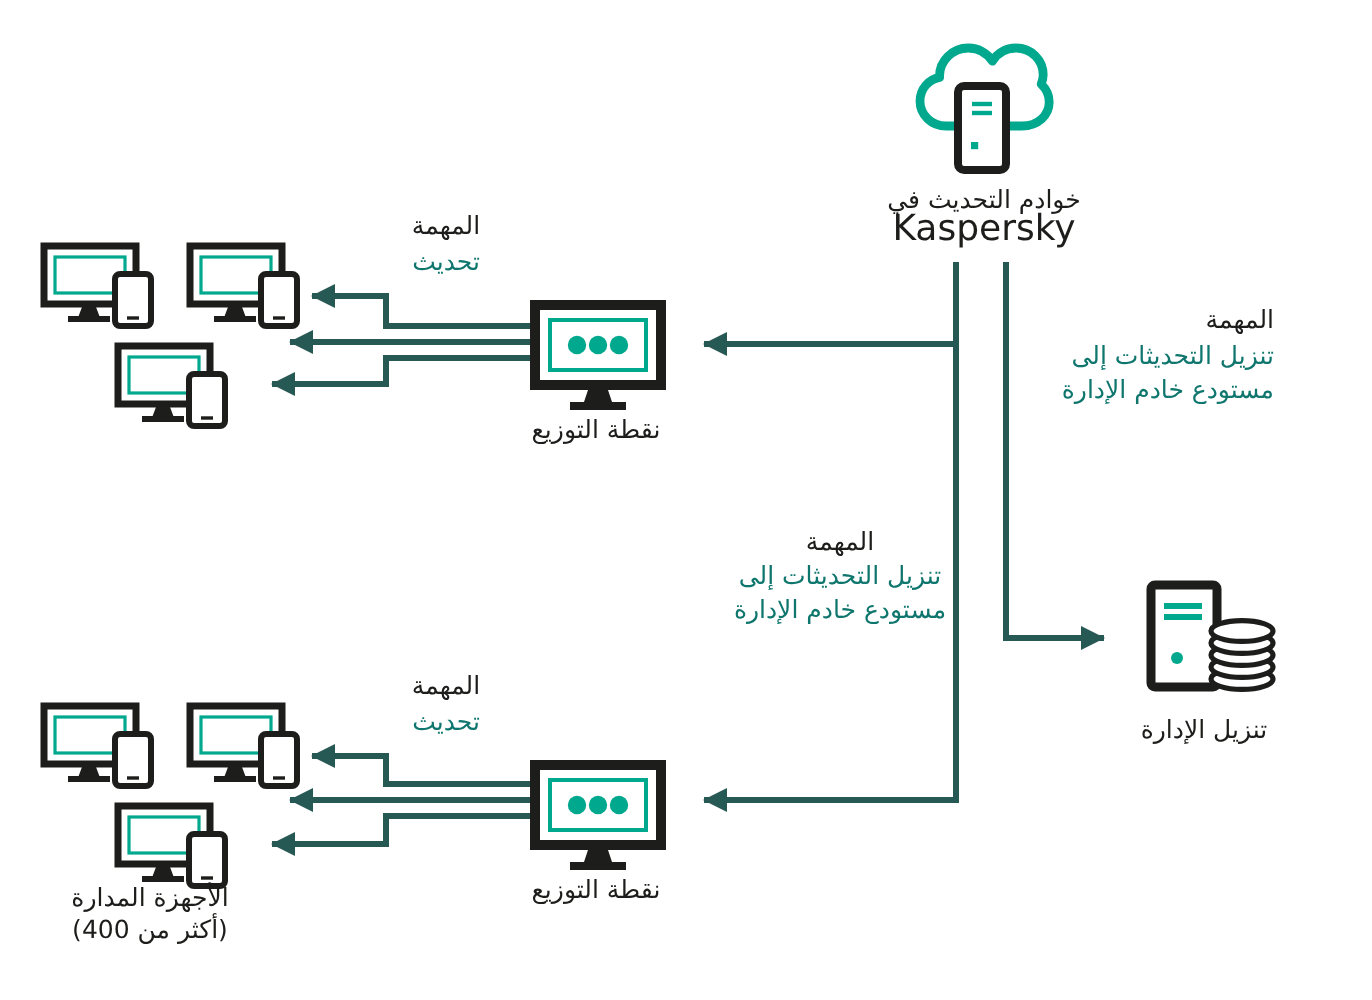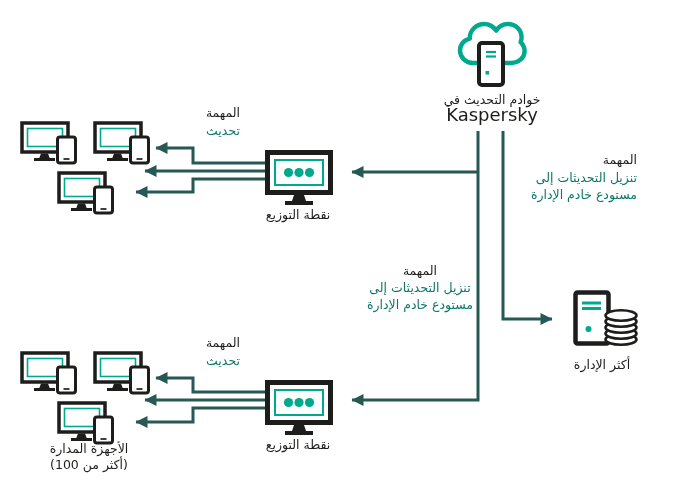--- a/index.html
+++ b/index.html
@@ -26,21 +26,21 @@
   .en { direction:ltr; font-size:18px; }
 
   #lbl-kaspersky   { left:412px; top:92px;  width:160px; line-height:15px; }
   #lbl-task-top    { left:163px; top:104px; width:120px; }
   #lbl-dp1         { left:238px; top:206px; width:120px; }
   #lbl-task-mid    { left:350px; top:262px; width:140px; line-height:17px; }
   #lbl-task-right  { left:517px; top:151px; width:120px; line-height:17.5px; text-align:right; }
   #lbl-admin       { left:542px; top:356px; width:120px; }
   #lbl-task-bottom { left:163px; top:334px; width:120px; }
   #lbl-dp2         { left:238px; top:436px; width:120px; }
-  #lbl-managed     { left:24px;  top:441px; width:130px; line-height:16px; }
+  #lbl-managed     { left:10px;  top:441px; width:130px; line-height:16px; }
 </style>
 </head>
 <body>
 
 <div class="stage">
 
   <svg class="diagram" width="686" height="500" viewBox="0 0 686 500">
     <defs>
       <marker id="ah" viewBox="0 0 12 12" refX="11.5" refY="6" markerWidth="13" markerHeight="12" markerUnits="userSpaceOnUse" orient="auto">
         <path d="M0,0 L12,6 L0,12 Z" fill="#275954"></path>
@@ -140,30 +140,30 @@
     <span class="ln teal">مستودع خادم الإدارة</span>
   </div>
 
   <div class="label" id="lbl-task-right">
     <span class="ln">المهمة</span>
     <span class="ln teal">تنزيل التحديثات إلى</span>
     <span class="ln teal">مستودع خادم الإدارة</span>
   </div>
 
   <div class="label" id="lbl-admin">
-    <span class="ln">أكثر الإدارة</span>
+    <span class="ln">تنزيل الإدارة</span>
   </div>
 
   <div class="label" id="lbl-task-bottom">
     <span class="ln">المهمة</span>
     <span class="ln teal">تحديث</span>
   </div>
 
   <div class="label" id="lbl-dp2">
     <span class="ln">نقطة التوزيع</span>
   </div>
 
   <div class="label" id="lbl-managed">
     <span class="ln">الأجهزة المدارة</span>
-    <span class="ln">(أكثر من 100)</span>
+    <span class="ln">(أكثر من 400)</span>
   </div>
 
 </div>
 
 </body></html>

